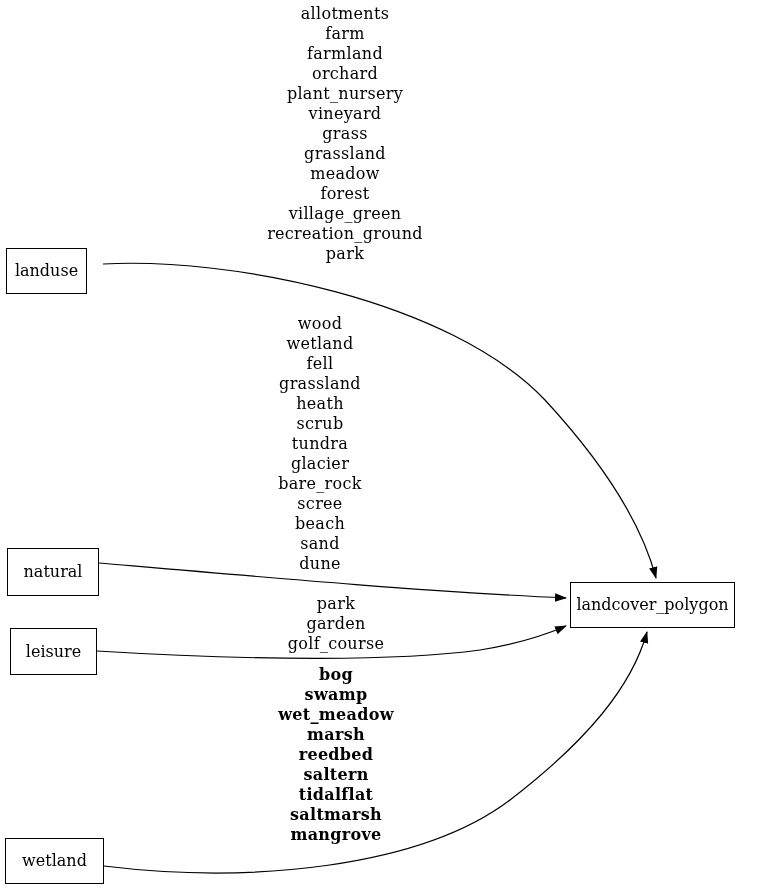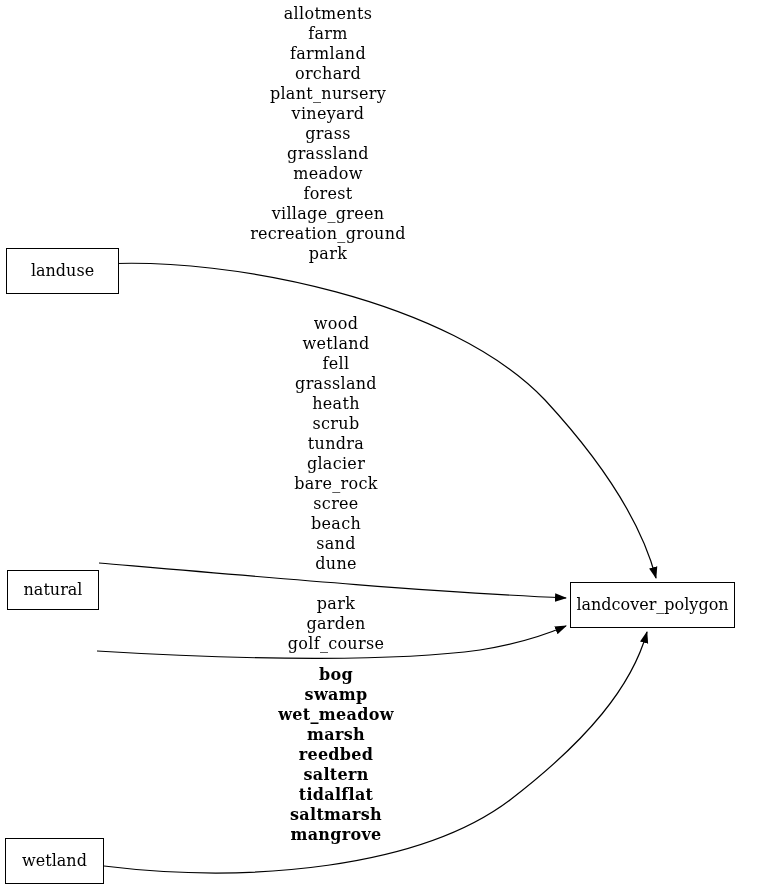--- a/index.html
+++ b/index.html
@@ -41,27 +41,27 @@
     white-space: nowrap;
   }
   .edge-label {
     position: absolute;
     text-align: center;
     font-size: 16px;
     line-height: 20px;
     white-space: pre-line;
     letter-spacing: 0.3px;
   }
-  #label-landuse  { left: 172px; top: 4px;   width: 312px; }
-  #label-natural  { left: 180px; top: 314px; width: 312px; }
+  #label-landuse  { left: 189px; top: 4px;   width: 312px; }
+  #label-natural  { left: 164px; top: 314px; width: 312px; }
   #label-leisure  { left: 180px; top: 594px; width: 312px; }
   #label-wetland  { left: 180px; top: 665px; width: 312px; font-weight: bold; }
 
-  #node-landuse   { left: 6px;   top: 248px; width: 113px;  height: 46px; }
-  #node-natural   { left: 7px;   top: 570px; width: 92px;  height: 40px; }
+  #node-landuse   { left: 6px;   top: 248px; width: 81px;  height: 46px; }
+  #node-natural   { left: 7px;   top: 548px; width: 92px;  height: 48px; }
   #node-leisure   { left: 10px;  top: 628px; width: 87px;  height: 47px; }
   #node-wetland   { left: 5px;   top: 838px; width: 99px;  height: 46px; }
   #node-landcover { left: 570px; top: 582px; width: 165px; height: 46px; }
 </style>
 </head>
 <body>
 
 <div class="canvas">
 
   <svg class="edges-svg" viewBox="0 0 776 892" xmlns="http://www.w3.org/2000/svg">
@@ -123,20 +123,23 @@
 mangrove</div>
 
   <div id="node-landuse" class="node">
     <span>landuse</span>
   </div>
 
   <div id="node-natural" class="node">
     <span>natural</span>
   </div>
 
+  <div id="node-leisure" class="node">
+    <span>leisure</span>
+  </div>
 
   <div id="node-wetland" class="node">
     <span>wetland</span>
   </div>
 
   <div id="node-landcover" class="node">
     <span>landcover_polygon</span>
   </div>
 
 </div>

